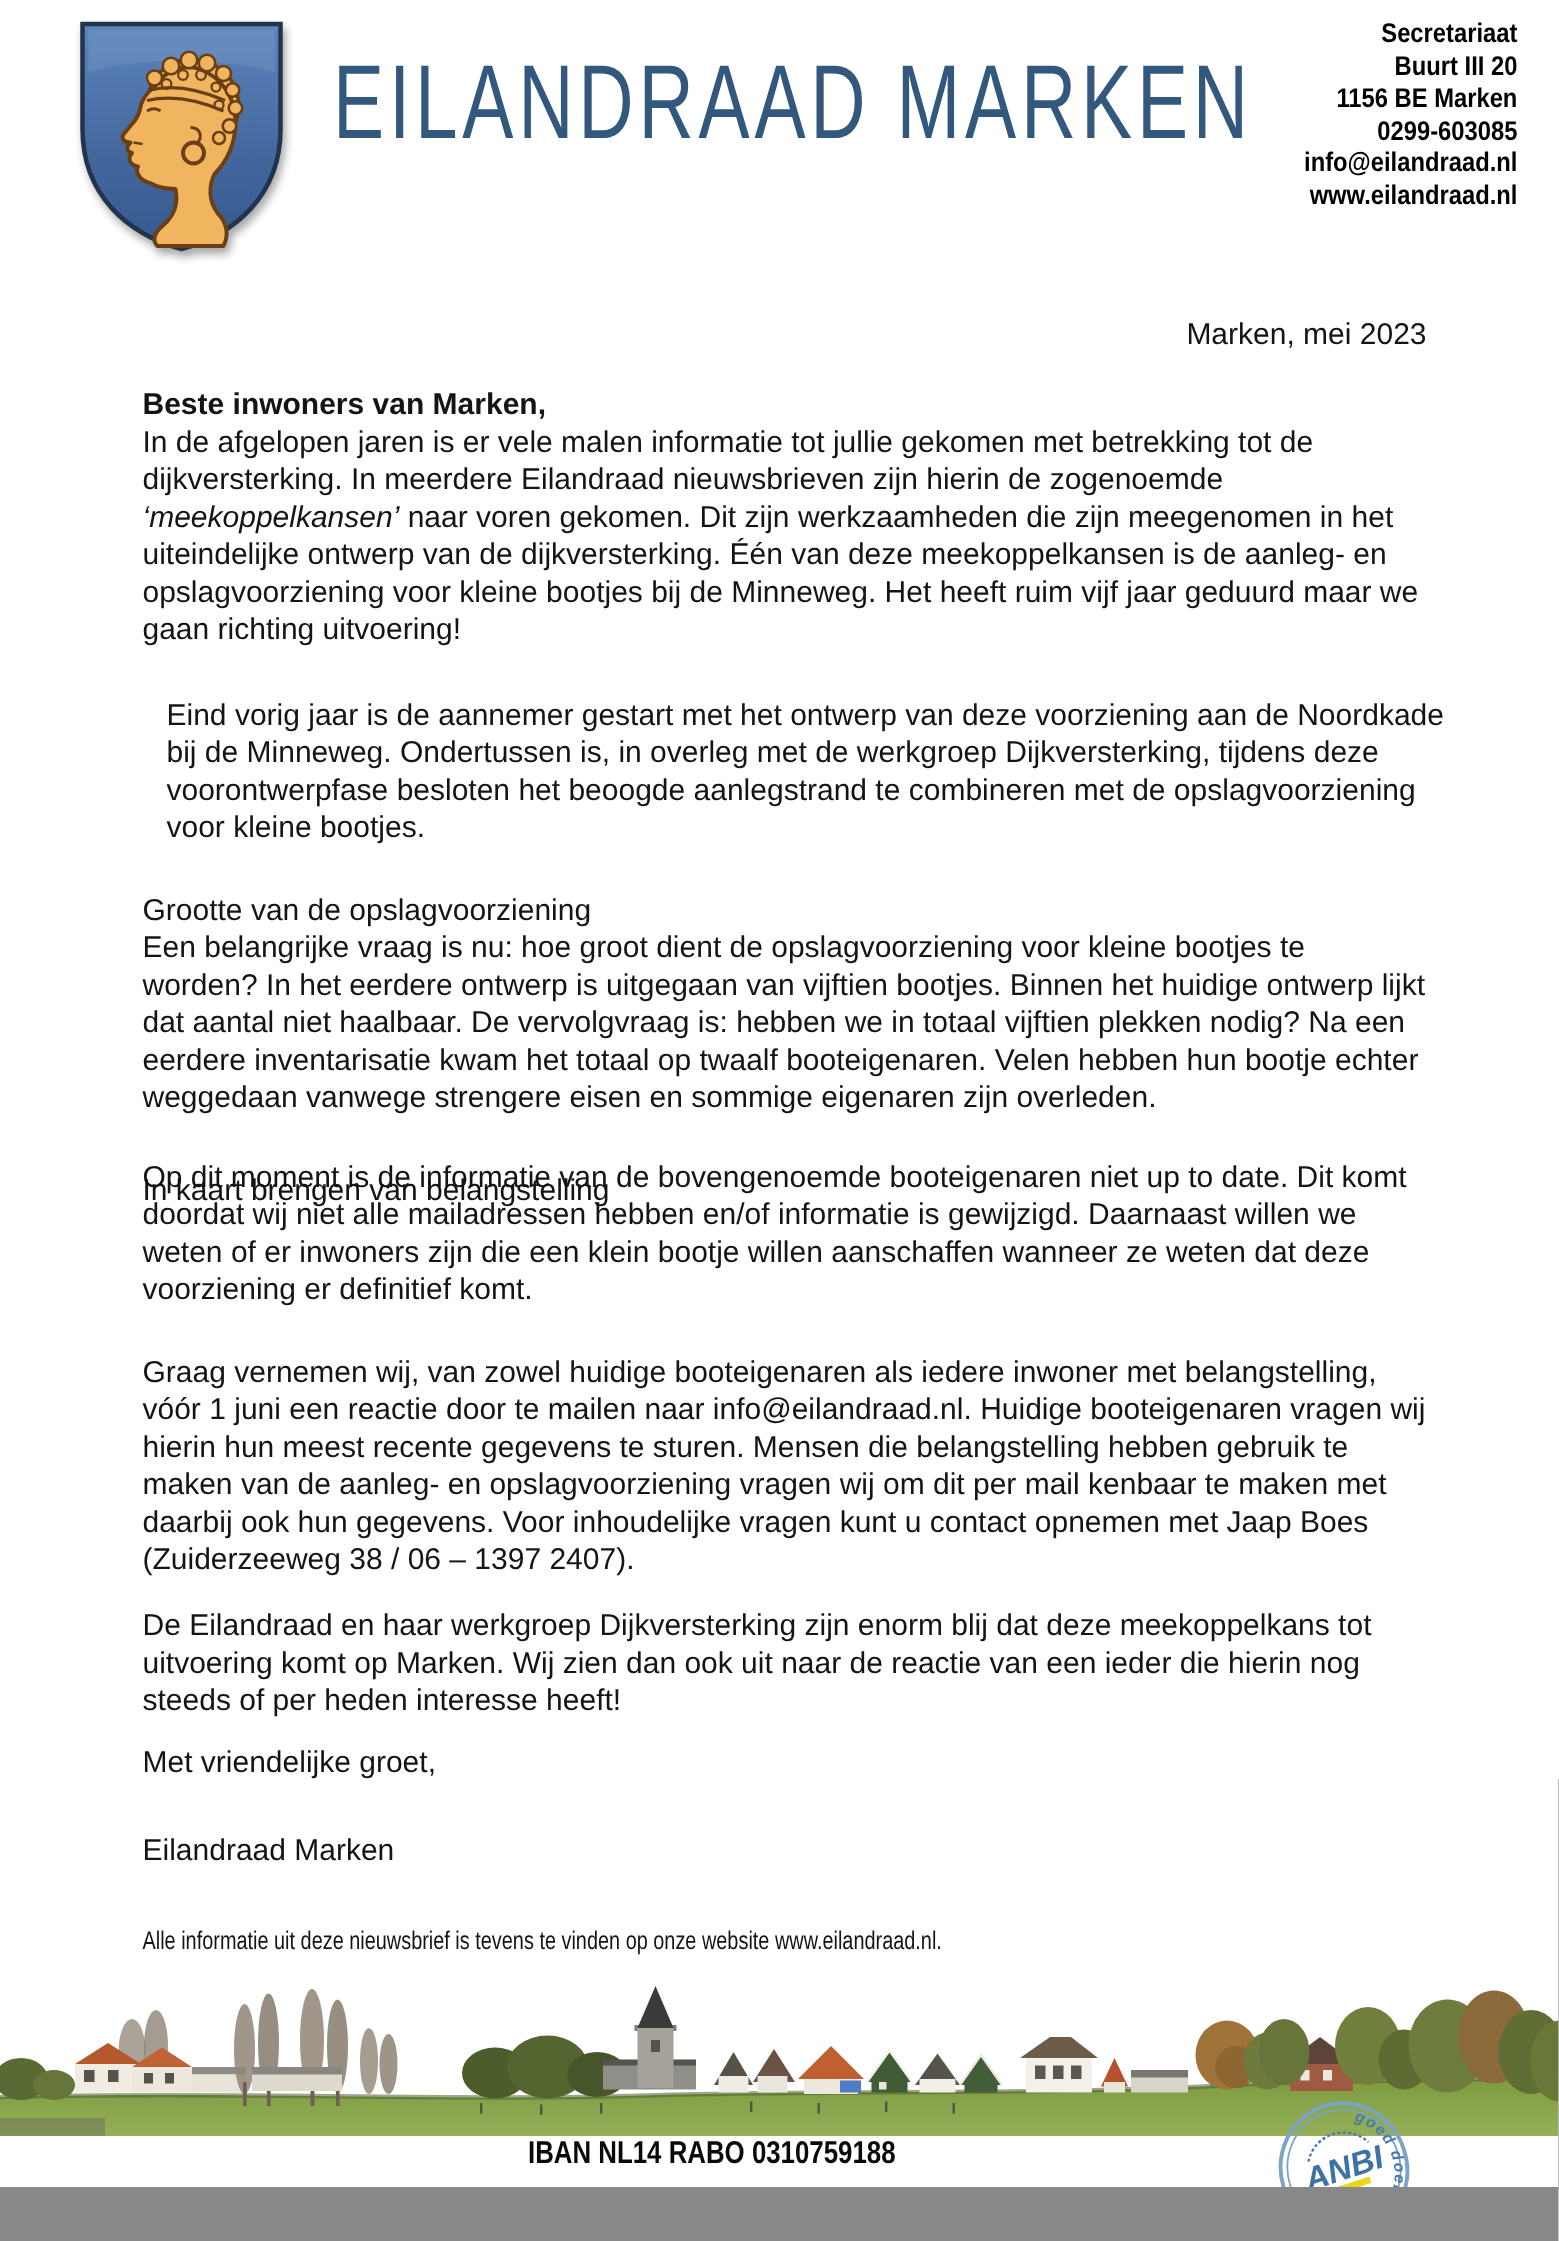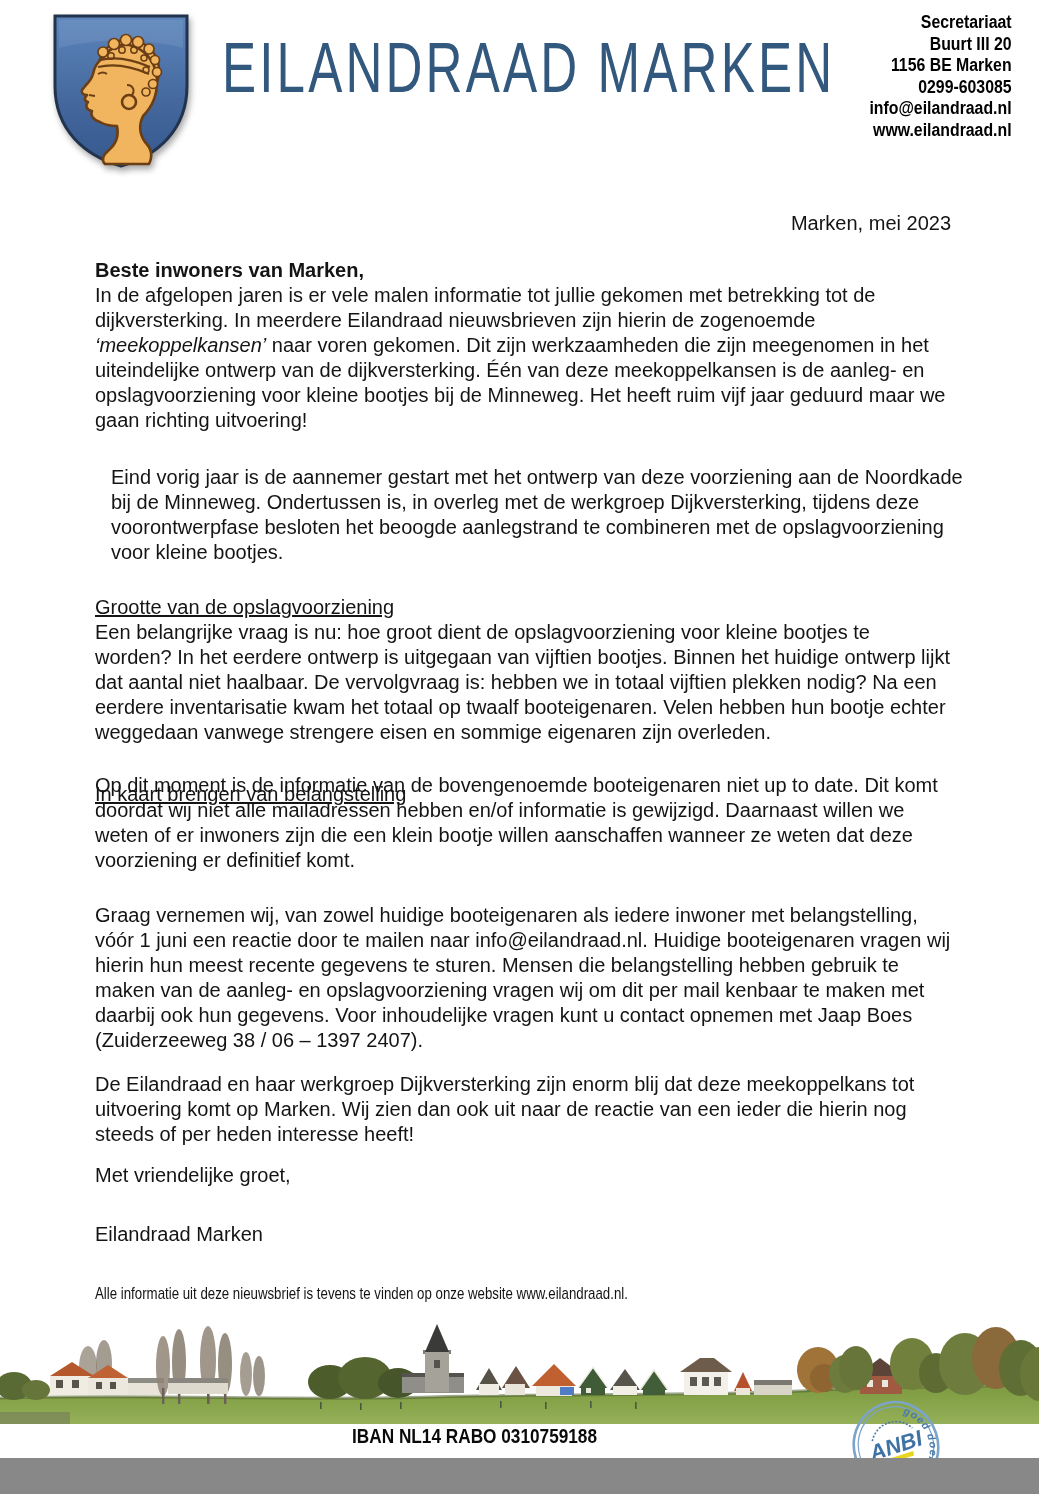--- a/index.html
+++ b/index.html
@@ -17,21 +17,21 @@
   }
   .contact{
     position:absolute;right:27px;top:12px;text-align:right;
     font-size:18px;font-weight:700;line-height:21.5px;color:#000;
     transform:scaleX(.88);transform-origin:right top;white-space:nowrap;
   }
   
   .blk{position:absolute;left:95px;width:856px;font-size:20px;line-height:25px;}
   .date{text-align:right;}
   .salutation{font-weight:700;}
-  .heading{text-decoration:underline;}
+  .heading{}
   .footnote{font-size:17px;transform:scaleX(.78);transform-origin:left top;white-space:nowrap;}
   em{}
   
   .panorama{position:absolute;left:0;top:1316px;}
   .iban{
     position:absolute;left:352px;top:1424px;font-size:21px;font-weight:700;
     white-space:nowrap;transform:scaleX(.82);transform-origin:left top;color:#0a0a0a;
   }
   .anbi{position:absolute;left:846px;top:1398px;}
 </style>

